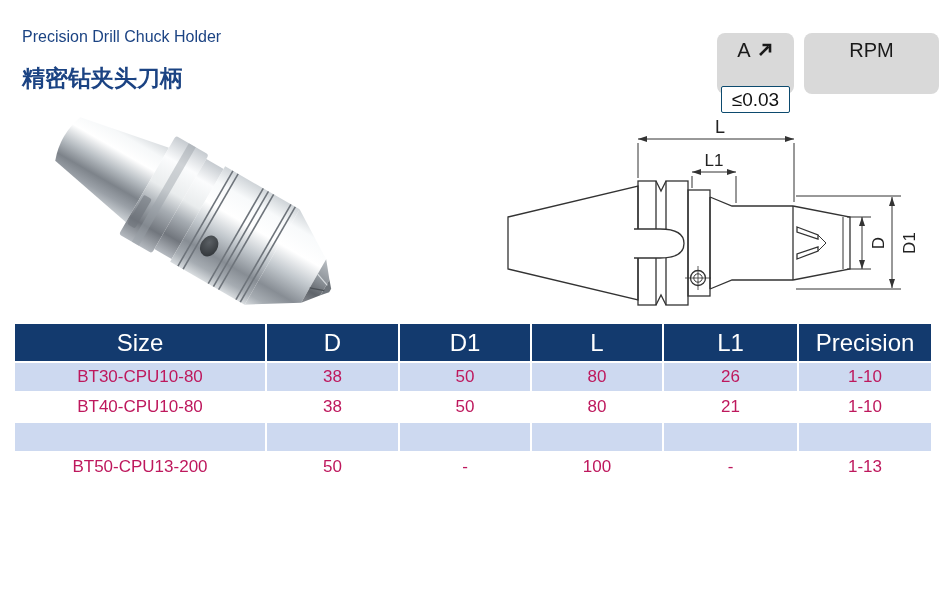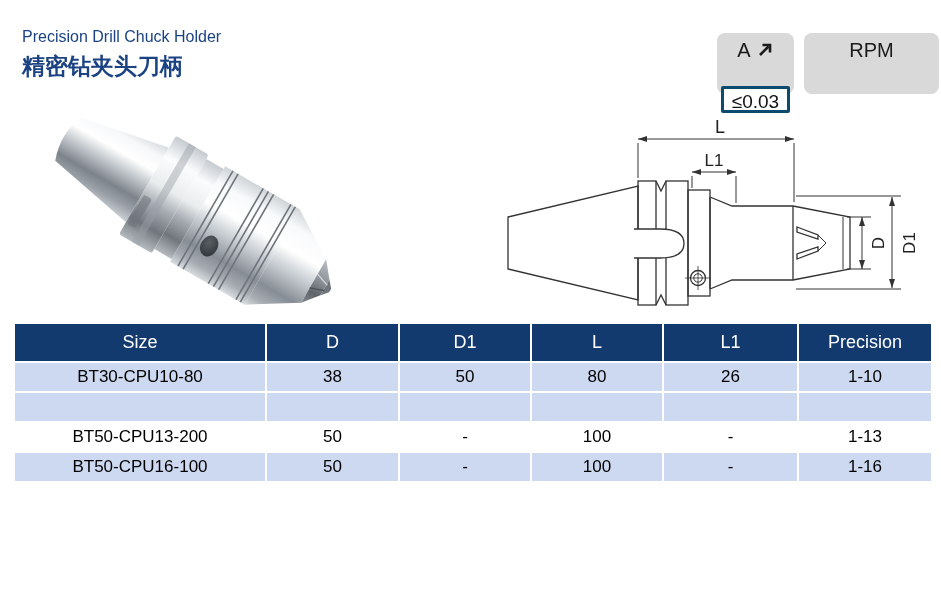--- a/index.html
+++ b/index.html
@@ -6,57 +6,57 @@
   html, body { background: #ffffff; }
   body {
     font-family: "Liberation Sans", "DejaVu Sans", sans-serif;
     width: 941px; height: 599px; position: relative; overflow: hidden;
   }
   .stage { position: absolute; left: 0; top: 0; width: 941px; height: 599px; }
 
   
   .title-block { position: absolute; left: 22px; top: 28px; }
   .page-title { font-size: 16px; font-weight: normal; color: #1b4383; letter-spacing: 0; }
-  .page-subtitle { font-size: 23px; font-weight: bold; color: #1b4383; margin-top: 5px; }
+  .page-subtitle { font-size: 23px; font-weight: bold; color: #1b4383; margin-top: 17px; }
 
   
   .badges { position: absolute; left: 717px; top: 33px; display: flex; gap: 10px; }
   .badge {
     background: #d9d9d9; border-radius: 8px; height: 61px;
     padding: 5px 4px 4px 4px; text-align: center;
     display: flex; flex-direction: column; justify-content: space-between;
   }
   .badge.b1 { width: 77px; }
   .badge.b2 { width: 135px; }
   .badge-top {
     font-size: 20px; color: #1a1a1a; line-height: 24px;
     display: flex; align-items: center; justify-content: center; gap: 5px;
   }
   .badge-value {
-    background: #ffffff; border: 3px solid #0c4a6e; border-radius: 2px;
+    background: #ffffff; border: 1px solid #0c4a6e; border-radius: 2px;
     font-size: 19px; color: #111; line-height: 25px; height: 27px; margin-top: 24px;
   }
   .arrow-ic { display: inline-block; }
 
   
   .photo-wrap { position: absolute; left: 10px; top: 98px; }
   .drawing-wrap { position: absolute; left: 488px; top: 110px; }
 
   
   .table-wrap { position: absolute; left: 13px; top: 322px; }
   table.spec {
     width: 914px; table-layout: fixed;
     border-collapse: separate; border-spacing: 2px;
   }
   table.spec th {
     background: #133a6e; color: #ffffff; font-weight: normal;
-    font-size: 18px; height: 37px; text-align: center; vertical-align: middle;
+    font-size: 24px; height: 37px; text-align: center; vertical-align: middle;
   }
   table.spec td {
-    font-size: 17px; color: #000000; height: 28px;
+    font-size: 17px; color: #be185d; height: 28px;
     text-align: center; vertical-align: middle; background: #ffffff;
   }
   table.spec tr.alt td { background: #cdd9f0; }
 </style>
 </head>
 <body>
 
 <div class="stage">
 
   <div class="title-block">
@@ -237,41 +237,41 @@
       </thead>
       <tbody>
           <tr class="alt">
             <td>BT30-CPU10-80</td>
             <td>38</td>
             <td>50</td>
             <td>80</td>
             <td>26</td>
             <td>1-10</td>
           </tr>
+          <tr>
+            <td>BT40-CPU10-80</td>
+            <td>38</td>
+            <td>50</td>
+            <td>80</td>
+            <td>21</td>
+            <td>1-10</td>
+          </tr>
           <tr class="alt">
             <td></td>
             <td></td>
             <td></td>
             <td></td>
             <td></td>
             <td></td>
           </tr>
           <tr>
             <td>BT50-CPU13-200</td>
             <td>50</td>
             <td>-</td>
             <td>100</td>
             <td>-</td>
             <td>1-13</td>
           </tr>
-          <tr class="alt">
-            <td>BT50-CPU16-100</td>
-            <td>50</td>
-            <td>-</td>
-            <td>100</td>
-            <td>-</td>
-            <td>1-16</td>
-          </tr>
         </tbody>
     </table>
   </div>
 
 </div>
 
 </body></html>

